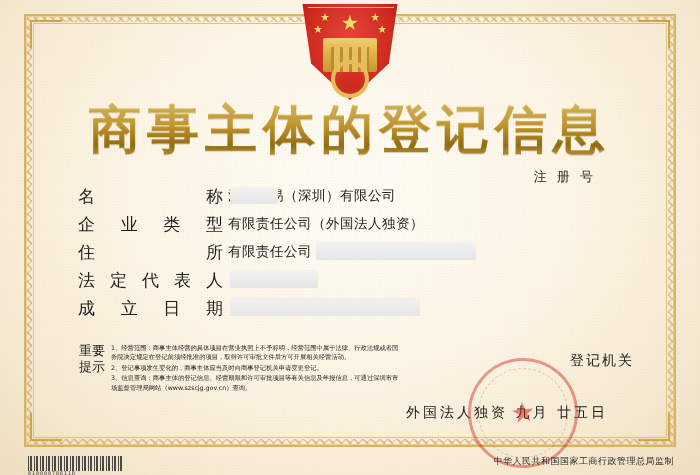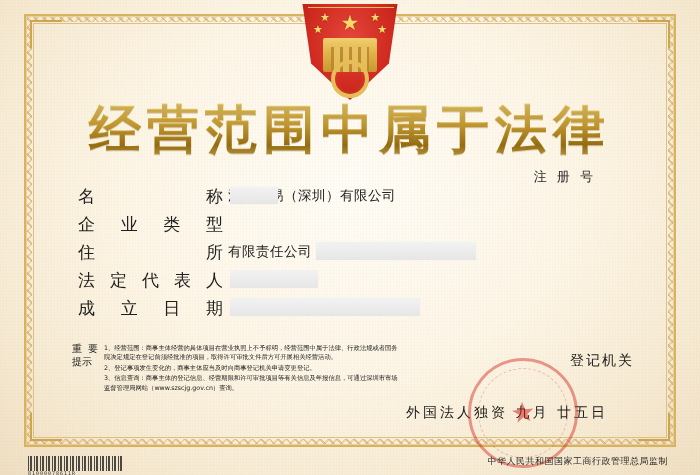--- a/index.html
+++ b/index.html
@@ -209,25 +209,26 @@
   .notice {
     position: absolute;
     left: 72px;
     top: 343px;
     width: 330px;
     display: flex;
     gap: 6px;
   }
   .notice-title {
     width: 26px;
-    font-size: 10px;
+    font-size: 13px;
     line-height: 1.25;
     color: #1a1a1a;
     letter-spacing: 0;
     text-align: justify;
+    margin-left: 7px;
   }
   .notice-body {
     flex: 1;
     font-size: 6.3px;
     line-height: 1.5;
     color: #1a1a1a;
   }
   .notice-body div { margin-bottom: 1px; }
 
   
@@ -281,21 +282,21 @@
   .seal .ring-text {
     position: absolute;
     inset: 7px;
     border-radius: 50%;
     border: 1px dashed rgba(206,36,30,.35);
   }
 
   
   .bottom-note {
     position: absolute;
-    right: 32px;
+    right: 26px;
     bottom: 7px;
     font-size: 9px;
     color: #2b2b2b;
     letter-spacing: .5px;
   }
   .barcode {
     position: absolute;
     left: 28px;
     bottom: 4px;
     width: 96px;
@@ -333,21 +334,21 @@
     <div class="gold-line"></div>
     <div class="star s0">★</div>
     <div class="star s1">★</div>
     <div class="star s2">★</div>
     <div class="star s3">★</div>
     <div class="star s4">★</div>
     <div class="gate"></div>
     <div class="gear"></div>
   </div>
 
-  <div class="title">经营范围中属于法律</div>
+  <div class="title">商事主体的登记信息</div>
 
   <div class="regno">
     <span class="label">注 册 号</span>
   </div>
 
   <div class="fields">
 
     <div class="field-row">
       <div class="field-label">
         <span>名</span>
@@ -357,20 +358,21 @@
       <div class="redact" style="left:152px; top:5px; width:48px; height:17px;"></div>
     </div>
 
     <div class="field-row">
       <div class="field-label">
         <span>企</span>
         <span>业</span>
         <span>类</span>
         <span>型</span>
       </div>
+      <div class="field-value">有限责任公司（外国法人独资）</div>
     </div>
 
     <div class="field-row">
       <div class="field-label">
         <span>住</span>
         <span>所</span>
       </div>
       <div class="field-value">有限责任公司</div>
       <div class="redact" style="left:238px; top:4px; width:160px; height:18px;"></div>
     </div>

